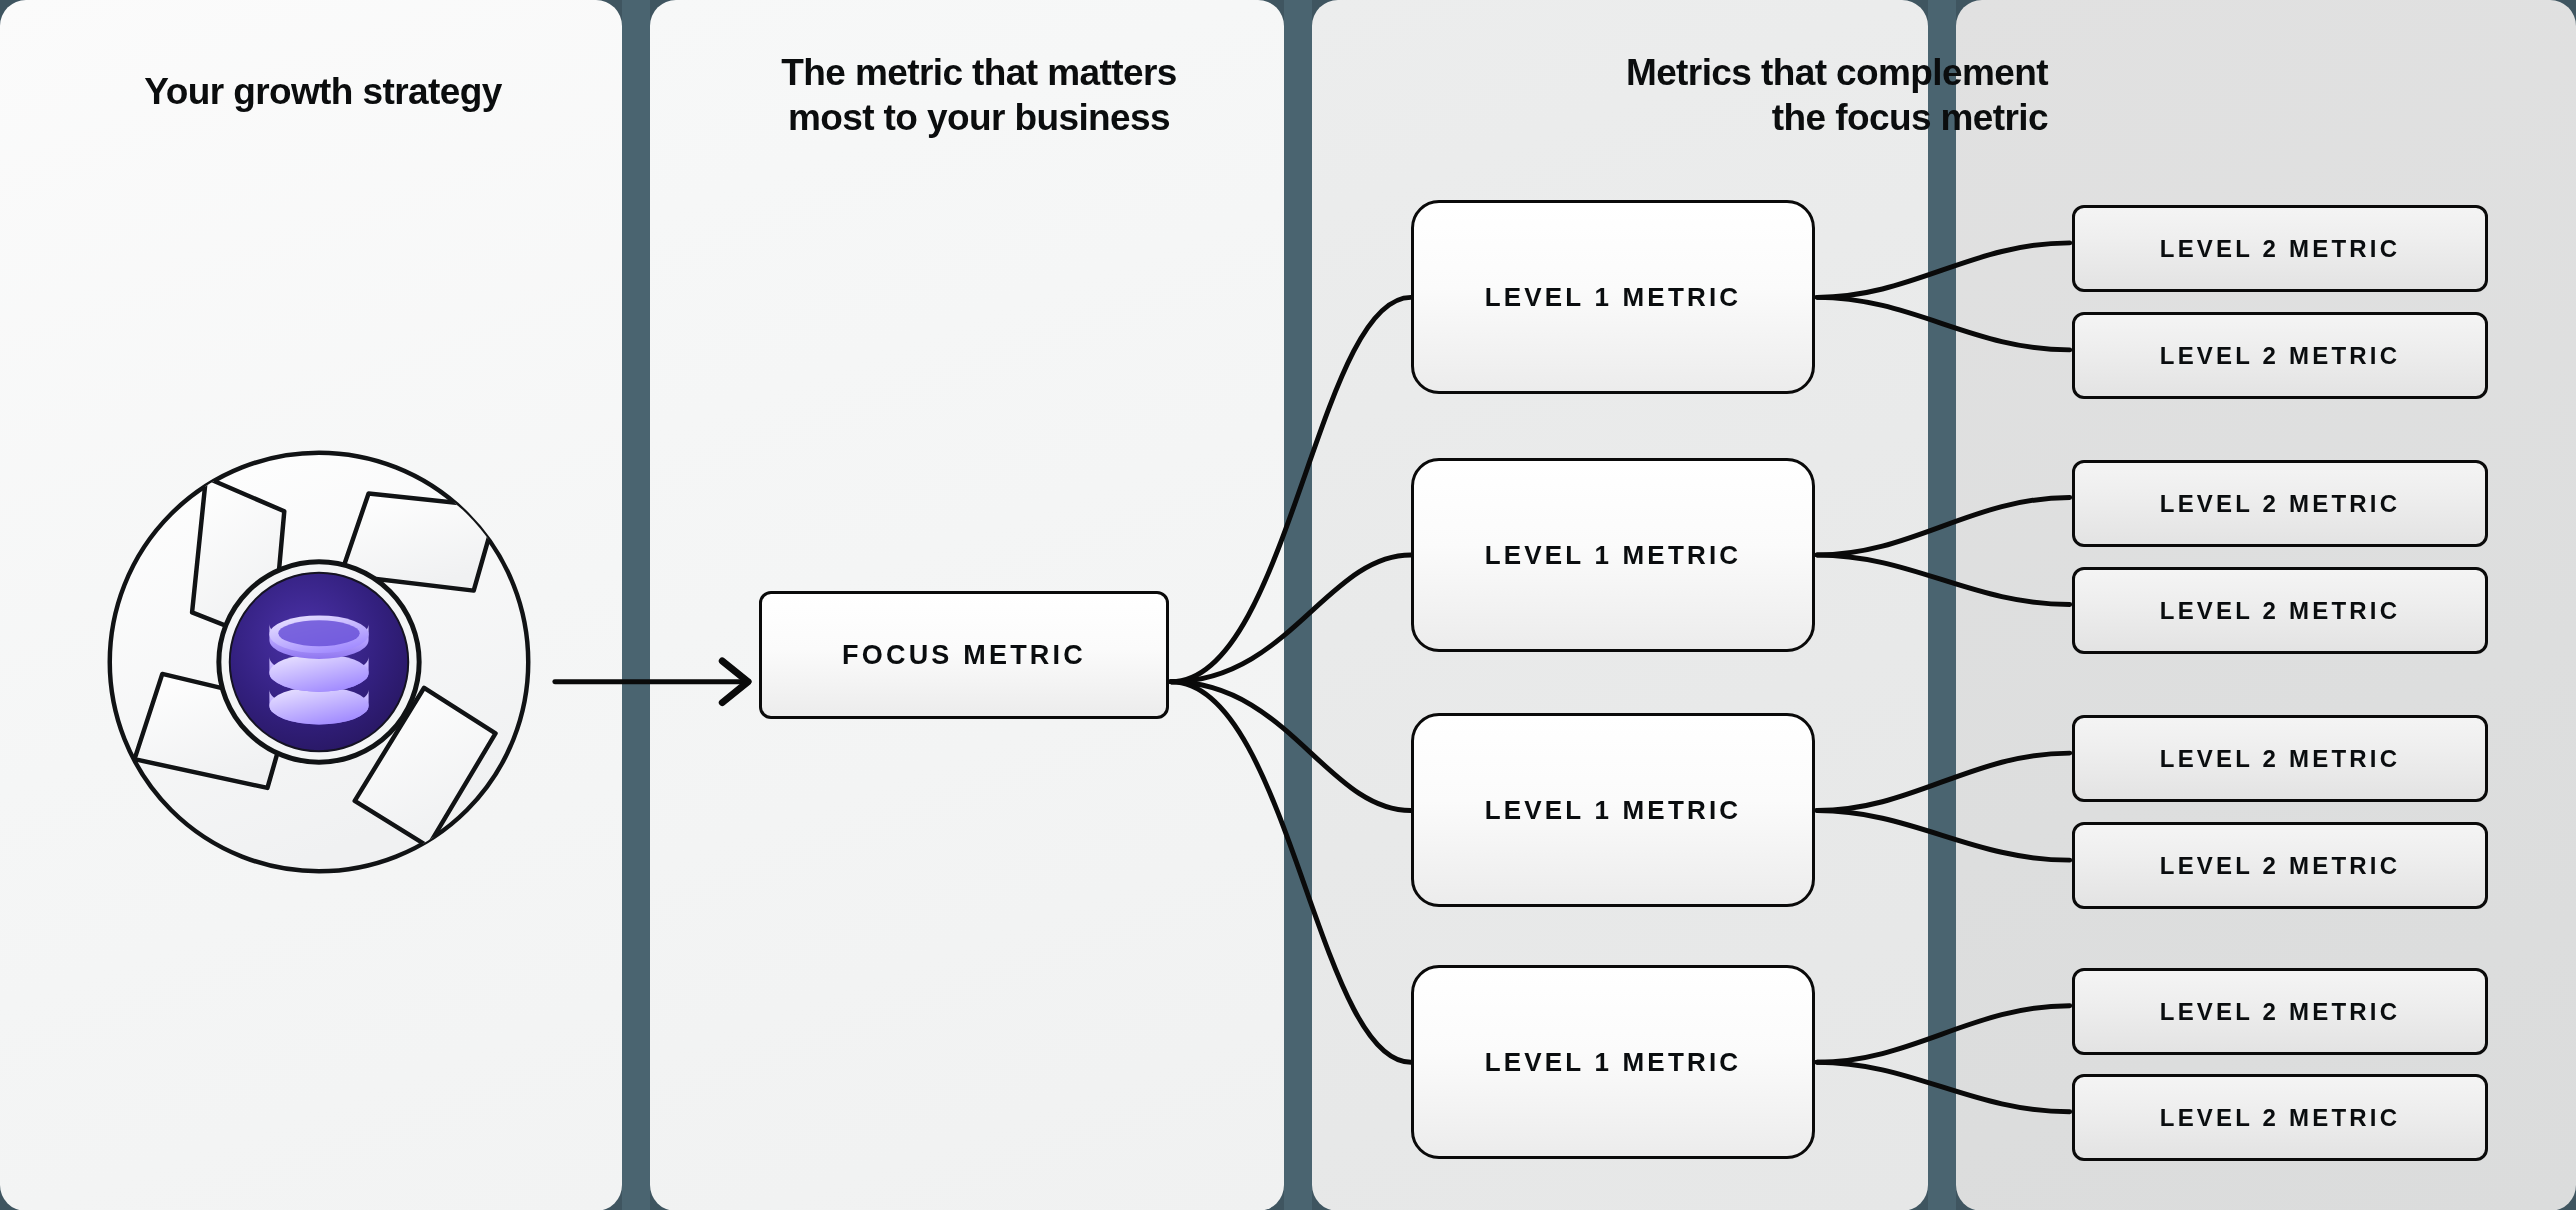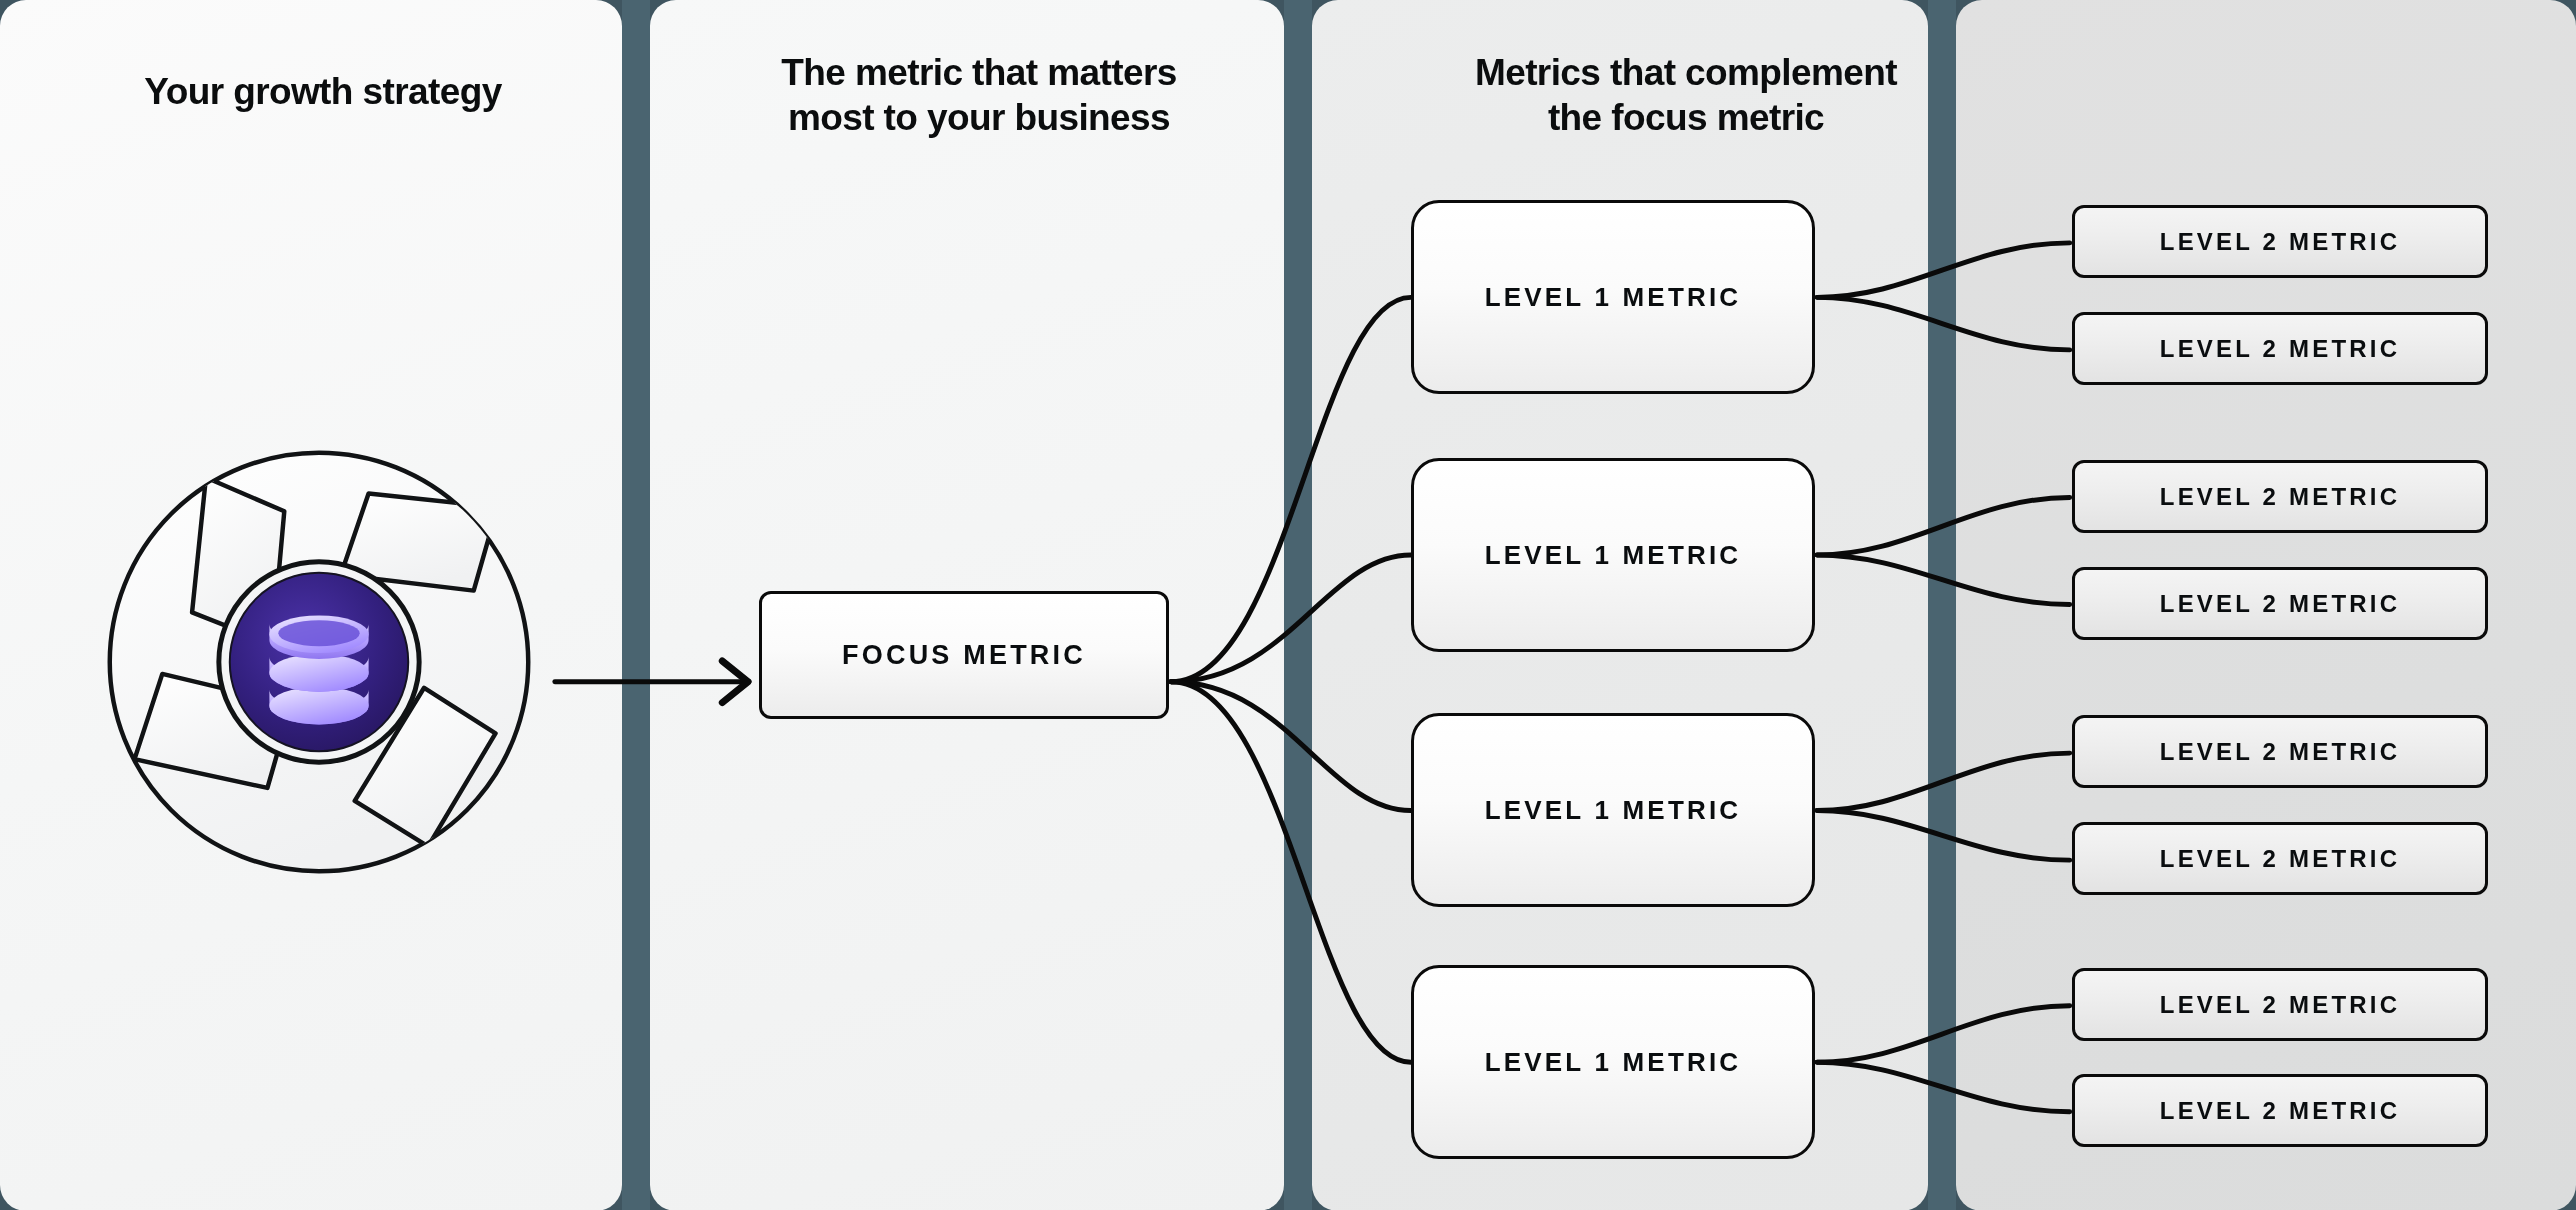--- a/index.html
+++ b/index.html
@@ -66,21 +66,21 @@
     color: #0b0d0e;
     font-weight: 700;
     font-size: 37px;
     line-height: 1.22;
     letter-spacing: -0.6px;
     white-space: pre-line;
     margin-left: 12px;
   }
   .title-strategy { left: 0;    top: 69px;  width: 622px; }
   .title-focus    { left: 650px; top: 50px; width: 634px; }
-  .title-l1       { left: 1312px; top: 50px; width: 724px; }
+  .title-l1       { left: 1312px; top: 50px; width: 724px; text-align: right; }
   .title-l2       { left: 1956px; top: 50px; width: 620px; }
 
   
   #aperture {
     position: absolute;
     left: 81px;
     top: 424px;
     width: 476px;
     height: 476px;
   }
@@ -118,21 +118,21 @@
   .mbox-l1 {
     left: 1411px;
     width: 404px;
     height: 194px;
     border-radius: 28px;
     font-size: 26px;
   }
   .mbox-l2 {
     left: 2072px;
     width: 416px;
-    height: 73px;
+    height: 87px;
     border-radius: 12px;
     font-size: 24px;
     background: linear-gradient(180deg, #f4f4f4 0%, #eeeeee 40%, #e3e3e3 100%);
   }
 </style>
 </head>
 <body>
 
 <div id="stage">
 

